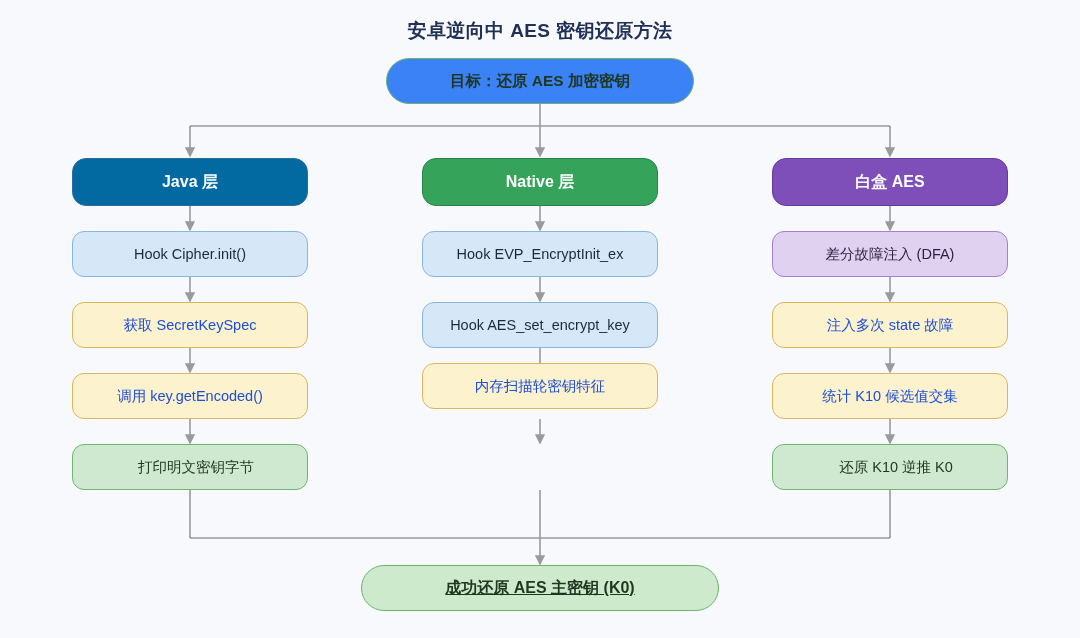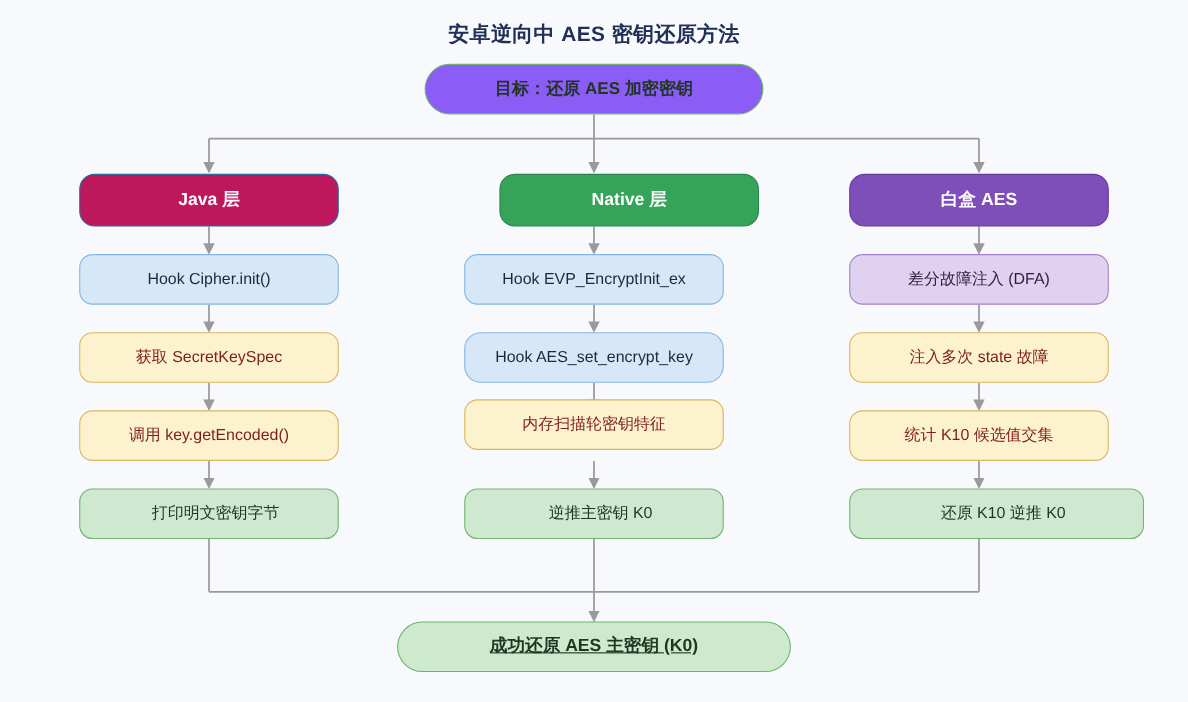--- a/index.html
+++ b/index.html
@@ -52,35 +52,35 @@
     padding: 4px 8px;
     z-index: 2;
   }
   .node.start {
     border-radius: 26px;
   }
   .node.finish {
     border-radius: 26px;
   }
   .t-start {
-    background: #8b5cf6;
+    background: #3b82f6;
     border-color: #6db36d;
     color: #1f3620;
     font-size: 15.5px;
     font-weight: bold;
   }
   .t-finish {
     background: #cdeacd;
     border-color: #6db36d;
     color: #1f3620;
     font-size: 16px;
     font-weight: bold;
   }
   .t-head-blue {
-    background: #be185d;
+    background: #0369a1;
     border-color: #2b6b9e;
     color: #ffffff;
     font-size: 16px;
     font-weight: bold;
     border-radius: 14px;
   }
   .t-head-green {
     background: #36a35b;
     border-color: #2a854a;
     color: #ffffff;
@@ -97,21 +97,21 @@
     border-radius: 14px;
   }
   .t-blue {
     background: #d6e7f7;
     border-color: #87b6de;
     color: #1d2a3a;
   }
   .t-yellow {
     background: #fcf2ce;
     border-color: #d9b75f;
-    color: #7f1d1d;
+    color: #1d4ed8;
   }
   .t-green {
     background: #cfe9d0;
     border-color: #72b473;
     color: #1f3620;
     padding-left: 20px;
   }
   .t-purple {
     background: #dfd1ef;
     border-color: #a480cf;
@@ -163,27 +163,26 @@
   <div class="title">安卓逆向中 AES 密钥还原方法</div>
 
   <div class="node start t-start" style="left:386px; top:58px; width:308px; height:46px;">目标：还原 AES 加密密钥</div>
 
   <div class="node t-head-blue" style="left:72px; top:158px; width:236px; height:48px;">Java 层</div>
   <div class="node t-blue" style="left:72px; top:231px; width:236px; height:46px;">Hook Cipher.init()</div>
   <div class="node t-yellow" style="left:72px; top:302px; width:236px; height:46px;">获取 SecretKeySpec</div>
   <div class="node t-yellow" style="left:72px; top:373px; width:236px; height:46px;">调用 key.getEncoded()</div>
   <div class="node t-green" style="left:72px; top:444px; width:236px; height:46px;">打印明文密钥字节</div>
 
-  <div class="node t-head-green" style="left:422px; top:158px; width:236px; height:48px;margin-left:32px;">Native 层</div>
+  <div class="node t-head-green" style="left:422px; top:158px; width:236px; height:48px;">Native 层</div>
   <div class="node t-blue" style="left:422px; top:231px; width:236px; height:46px;">Hook EVP_EncryptInit_ex</div>
-  <div class="node t-blue" style="left:422px; top:302px; width:236px; height:46px;border-radius:15px;">Hook AES_set_encrypt_key</div>
+  <div class="node t-blue" style="left:422px; top:302px; width:236px; height:46px;">Hook AES_set_encrypt_key</div>
   <div class="node t-yellow" style="left:422px; top:363px; width:236px; height:46px;">内存扫描轮密钥特征</div>
-  <div class="node t-green" style="left:422px; top:444px; width:236px; height:46px;">逆推主密钥 K0</div>
 
   <div class="node t-head-purple" style="left:772px; top:158px; width:236px; height:48px;">白盒 AES</div>
   <div class="node t-purple" style="left:772px; top:231px; width:236px; height:46px;">差分故障注入 (DFA)</div>
   <div class="node t-yellow" style="left:772px; top:302px; width:236px; height:46px;">注入多次 state 故障</div>
   <div class="node t-yellow" style="left:772px; top:373px; width:236px; height:46px;">统计 K10 候选值交集</div>
-  <div class="node t-green" style="left:772px; top:444px; width:268px; height:46px;">还原 K10 逆推 K0</div>
+  <div class="node t-green" style="left:772px; top:444px; width:236px; height:46px;">还原 K10 逆推 K0</div>
 
   <div class="node finish t-finish" style="left:361px; top:565px; width:358px; height:46px;text-decoration:underline;">成功还原 AES 主密钥 (K0)</div>
 
 </div>
 
 </body></html>

